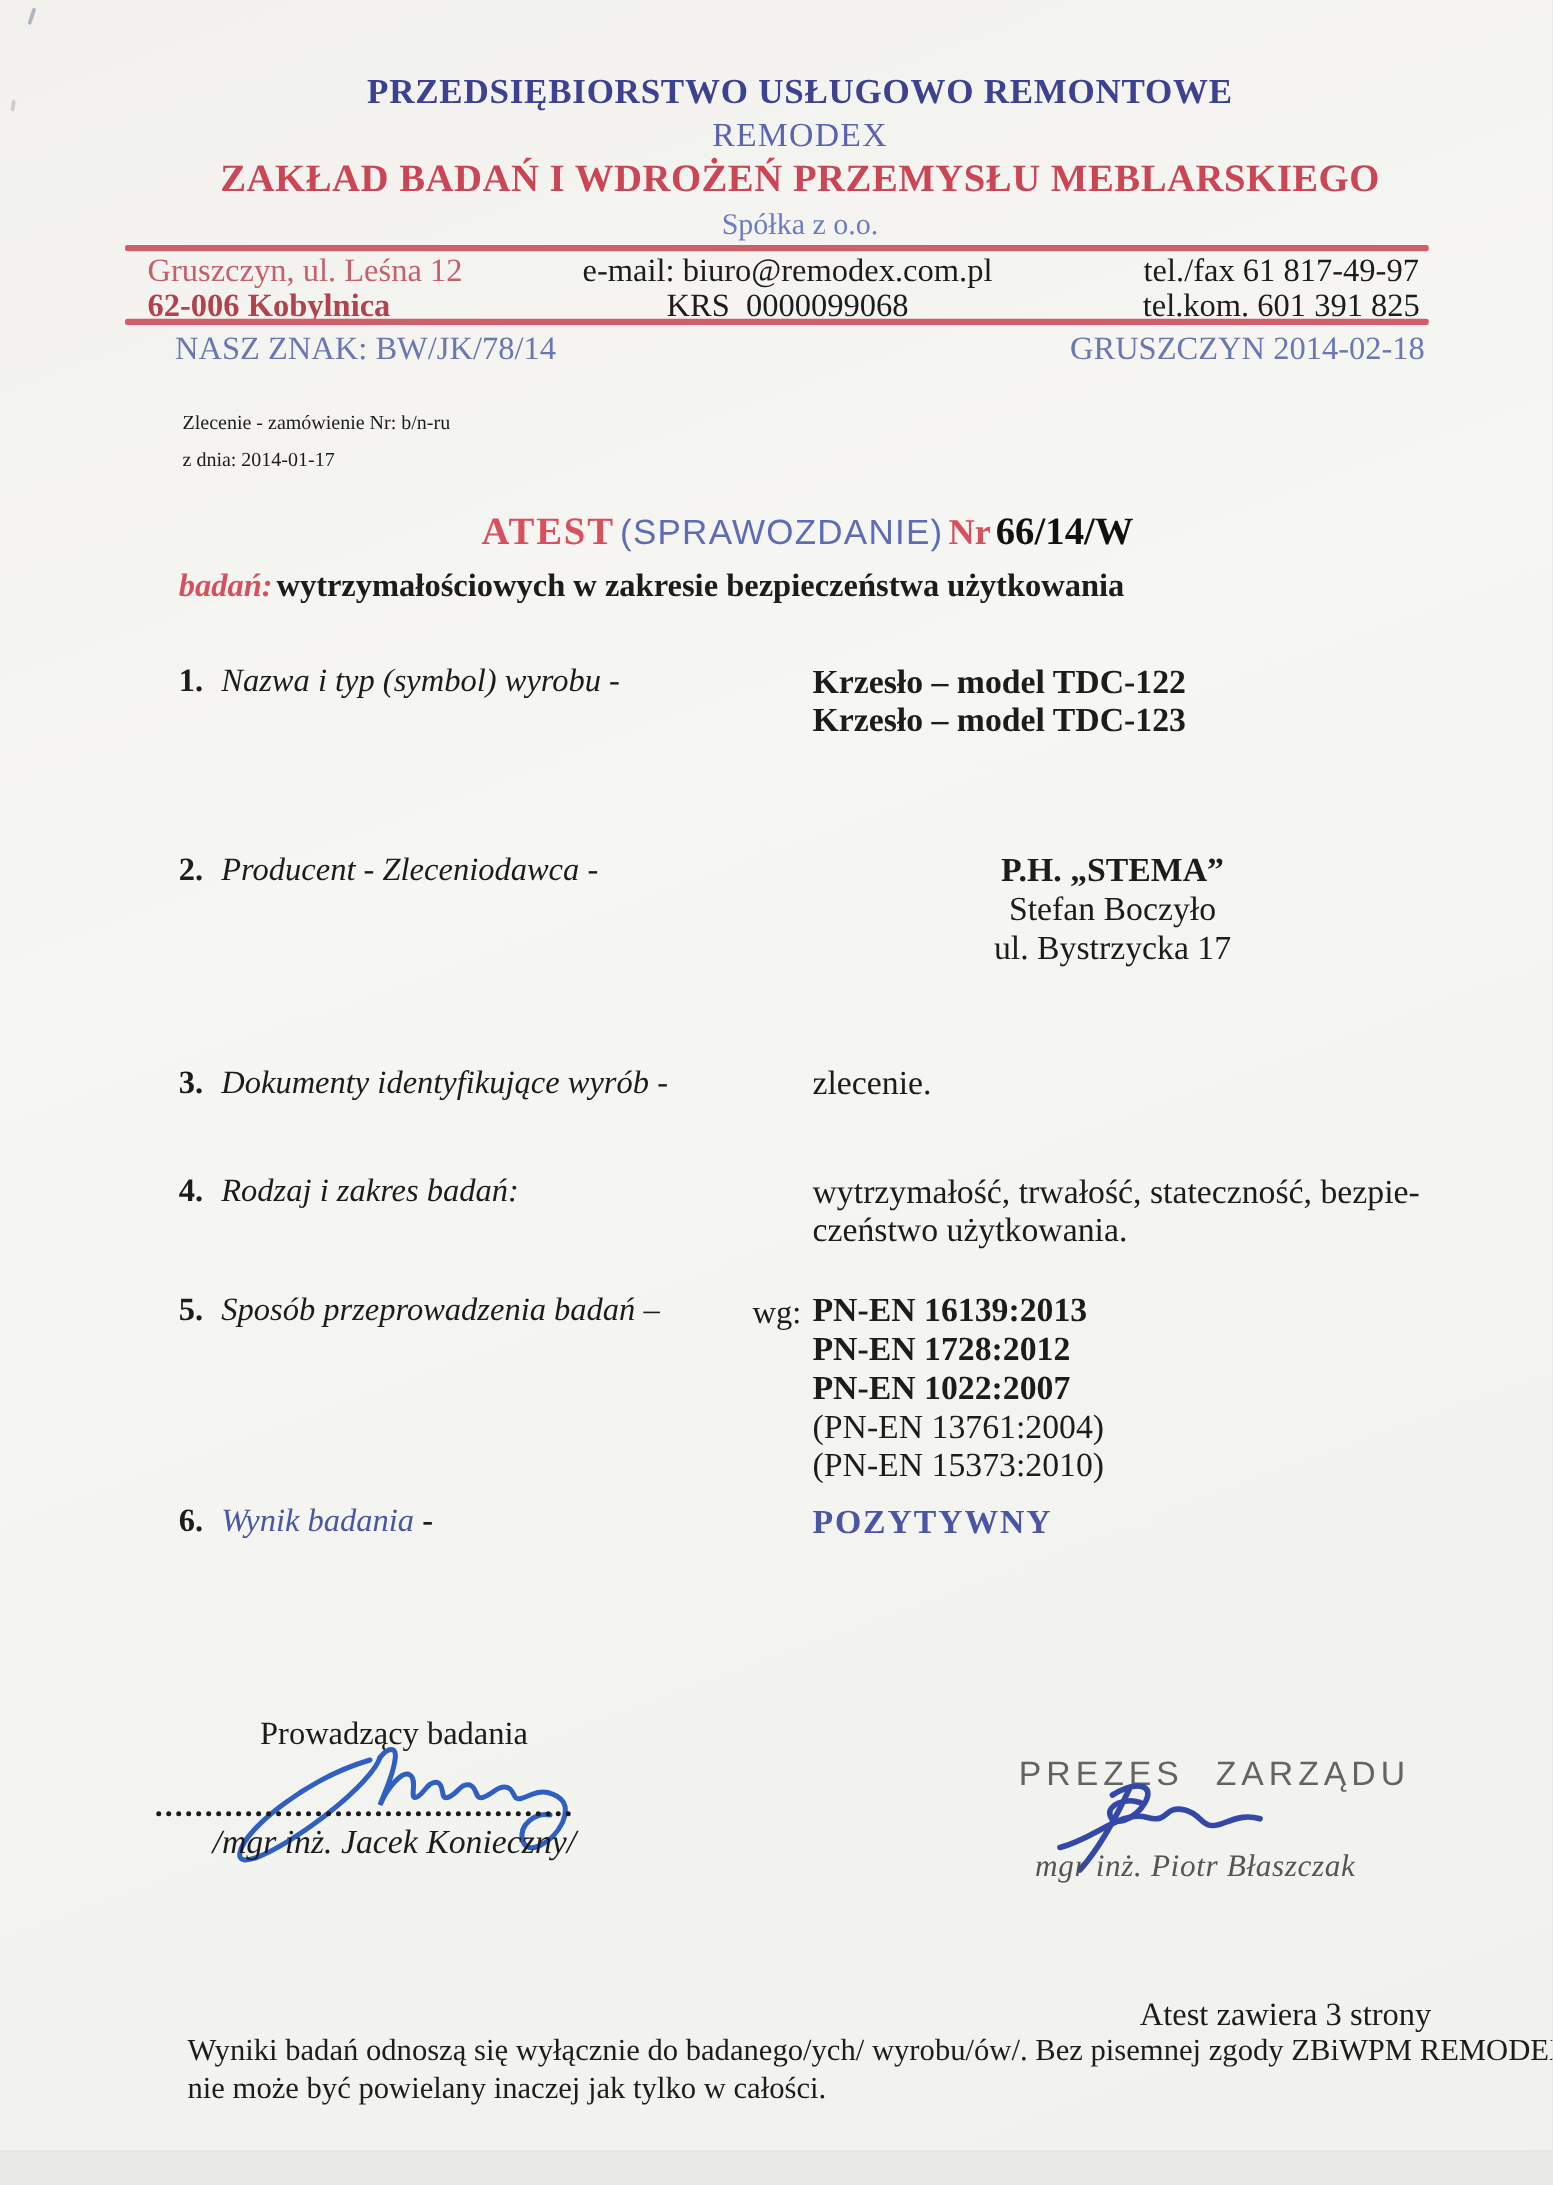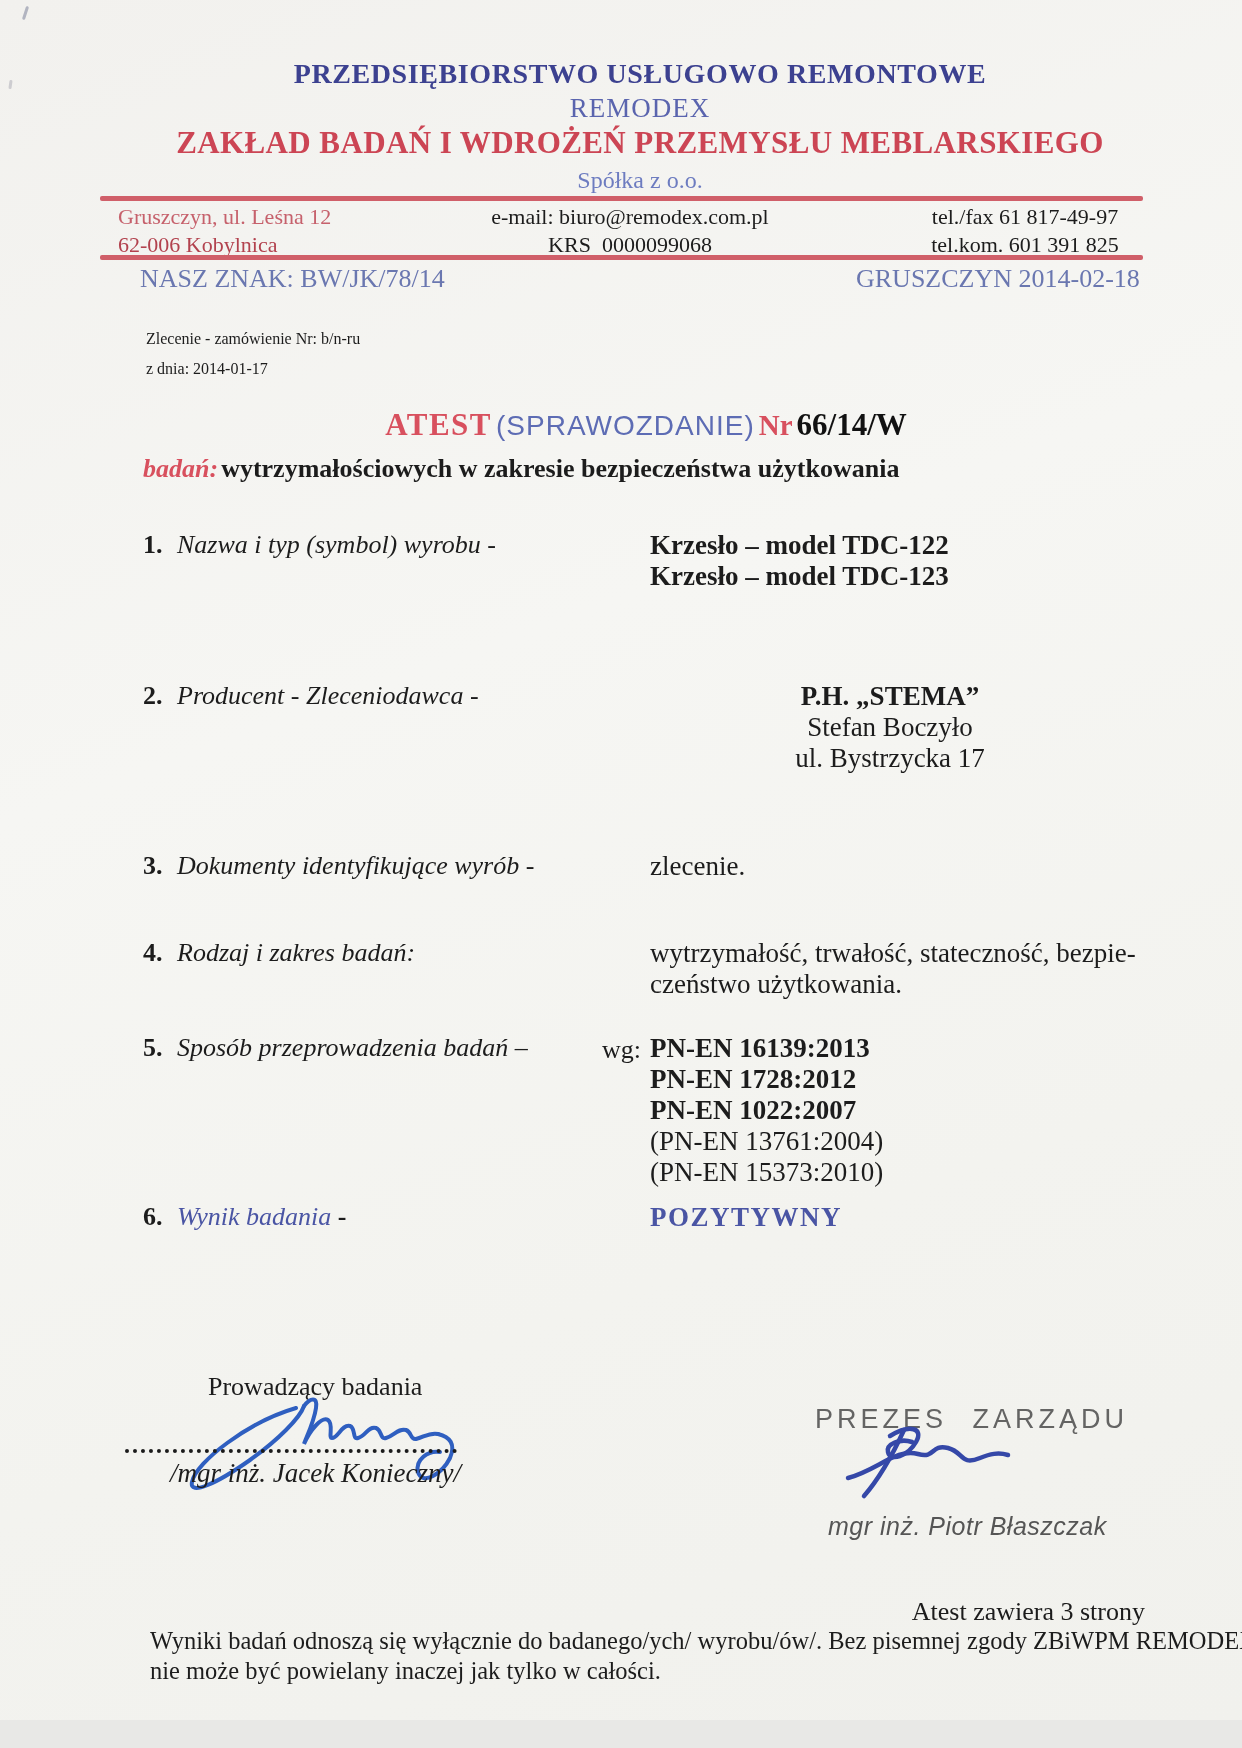--- a/index.html
+++ b/index.html
@@ -14,23 +14,23 @@
   .mark2{left:9px;top:80px;width:3px;height:9px;background:#a7a7b2;transform:rotate(8deg);opacity:.5;border-radius:2px;}
   
   .hdr-line{left:0;right:0;text-align:center;transform:translateX(19px);white-space:nowrap;}
   .h1{top:58px;font-size:28px;font-weight:bold;color:var(--header-navy);letter-spacing:.6px;}
   .h2{top:93px;font-size:27px;color:var(--header-blue);letter-spacing:1px;}
   .h3{top:125px;font-size:31px;font-weight:bold;color:var(--header-red);letter-spacing:.4px;}
   .h4{top:167px;font-size:24px;color:var(--spolka-blue);}
   .rule{left:100px;width:1043px;height:5px;background:var(--rule-red);border-radius:2px;}
   .rule-top{top:196px;}
   .rule-bottom{top:255px;}
-  .contact{font-size:22px;line-height:28px;top:203px;}
+  .contact{font-size:26px;line-height:28px;top:203px;}
   .contact-left{left:118px;color:var(--address-pink);}
-  .contact-left .bold-red{color:var(--address-red-bold);font-weight:normal;}
+  .contact-left .bold-red{color:var(--address-red-bold);font-weight:bold;}
   .contact-center{left:450px;width:360px;text-align:center;}
   .contact-right{left:880px;width:290px;text-align:center;}
   .pre{white-space:pre;}
   .ref{top:264px;font-size:26px;color:var(--ref-blue);white-space:nowrap;}
   .ref-left{left:140px;}
   .ref-right{left:856px;}
   .order{left:146px;top:324px;font-size:16px;line-height:30px;}
   .title-row{left:0;right:0;top:407px;text-align:center;transform:translateX(25px);white-space:nowrap;}
   .t-atest{font-size:31px;font-weight:bold;color:var(--atest-red);letter-spacing:1.5px;}
   .t-spr{font-family:"Liberation Sans",sans-serif;font-size:28px;color:var(--sprawozdanie-blue);letter-spacing:1px;}
@@ -48,21 +48,21 @@
   .label-blue{color:var(--result-blue);}
   .result{font-weight:bold;color:var(--result-blue);letter-spacing:1.5px;}
   .dash-black{color:#1c1c1c;font-weight:bold;font-style:normal;}
   
   .sig-role-left{left:208px;top:1372px;font-size:26px;}
   .sig-svg-left{left:178px;top:1390px;}
   .dotted-line{left:125px;top:1427px;width:332px;height:22px;border-bottom:4px dotted #1b1b1b;}
   .sig-name-left{left:170px;top:1458px;font-size:27px;font-style:italic;white-space:nowrap;}
   .stamp-title{left:815px;top:1404px;font-family:"Liberation Sans",sans-serif;font-size:27px;color:var(--stamp-gray);letter-spacing:4px;word-spacing:14px;opacity:.92;white-space:nowrap;}
   .sig-svg-right{left:838px;top:1420px;}
-  .stamp-name{left:828px;top:1480px;font-family:Liberation Sans, sans-serif;font-style:italic;font-size:25px;color:#4d4d4d;letter-spacing:.5px;opacity:.95;white-space:nowrap;margin-top:32px;}
+  .stamp-name{left:828px;top:1480px;font-family:Liberation Serif, serif;font-style:italic;font-size:25px;color:#4d4d4d;letter-spacing:.5px;opacity:.95;white-space:nowrap;}
   
   .pages-note{right:97px;top:1597px;font-size:26px;}
   .disclaimer{left:150px;top:1626px;font-size:24.5px;line-height:30px;white-space:nowrap;}
 </style>
 </head>
 <body>
 
 <div class="page">
 
   <div class="abs mark1"></div>

